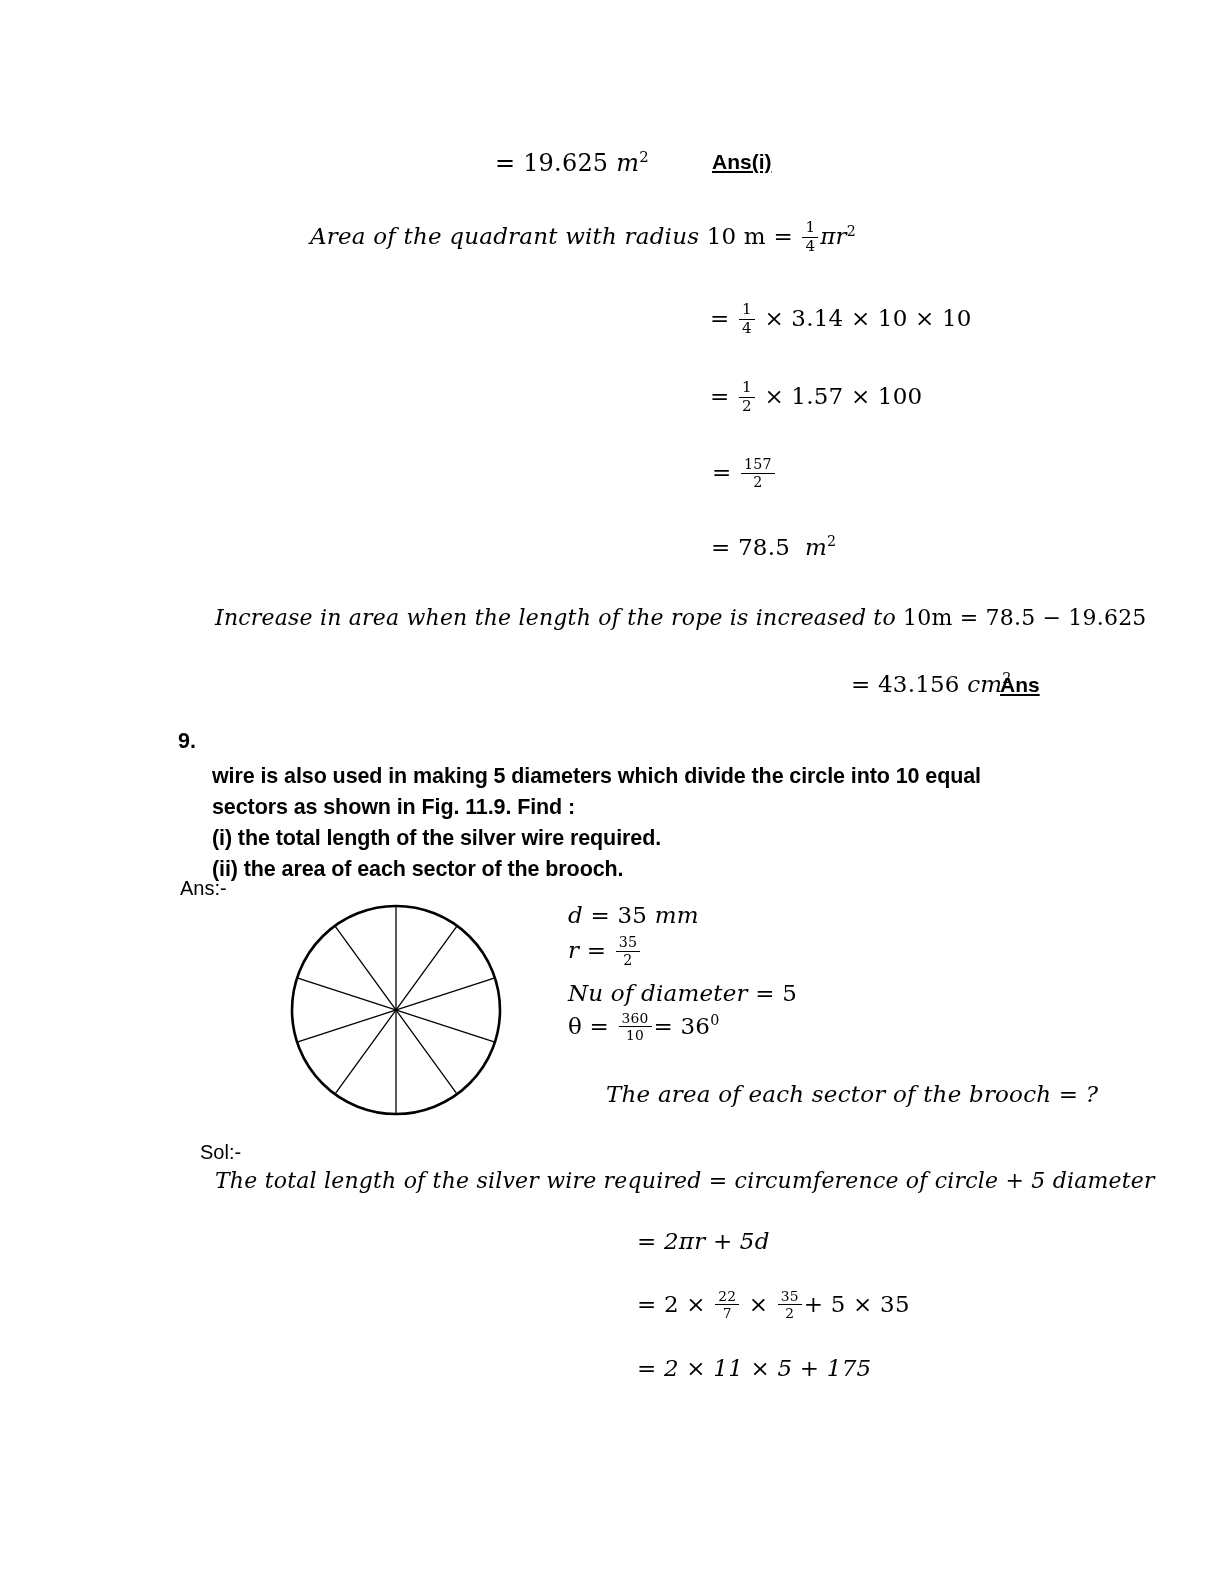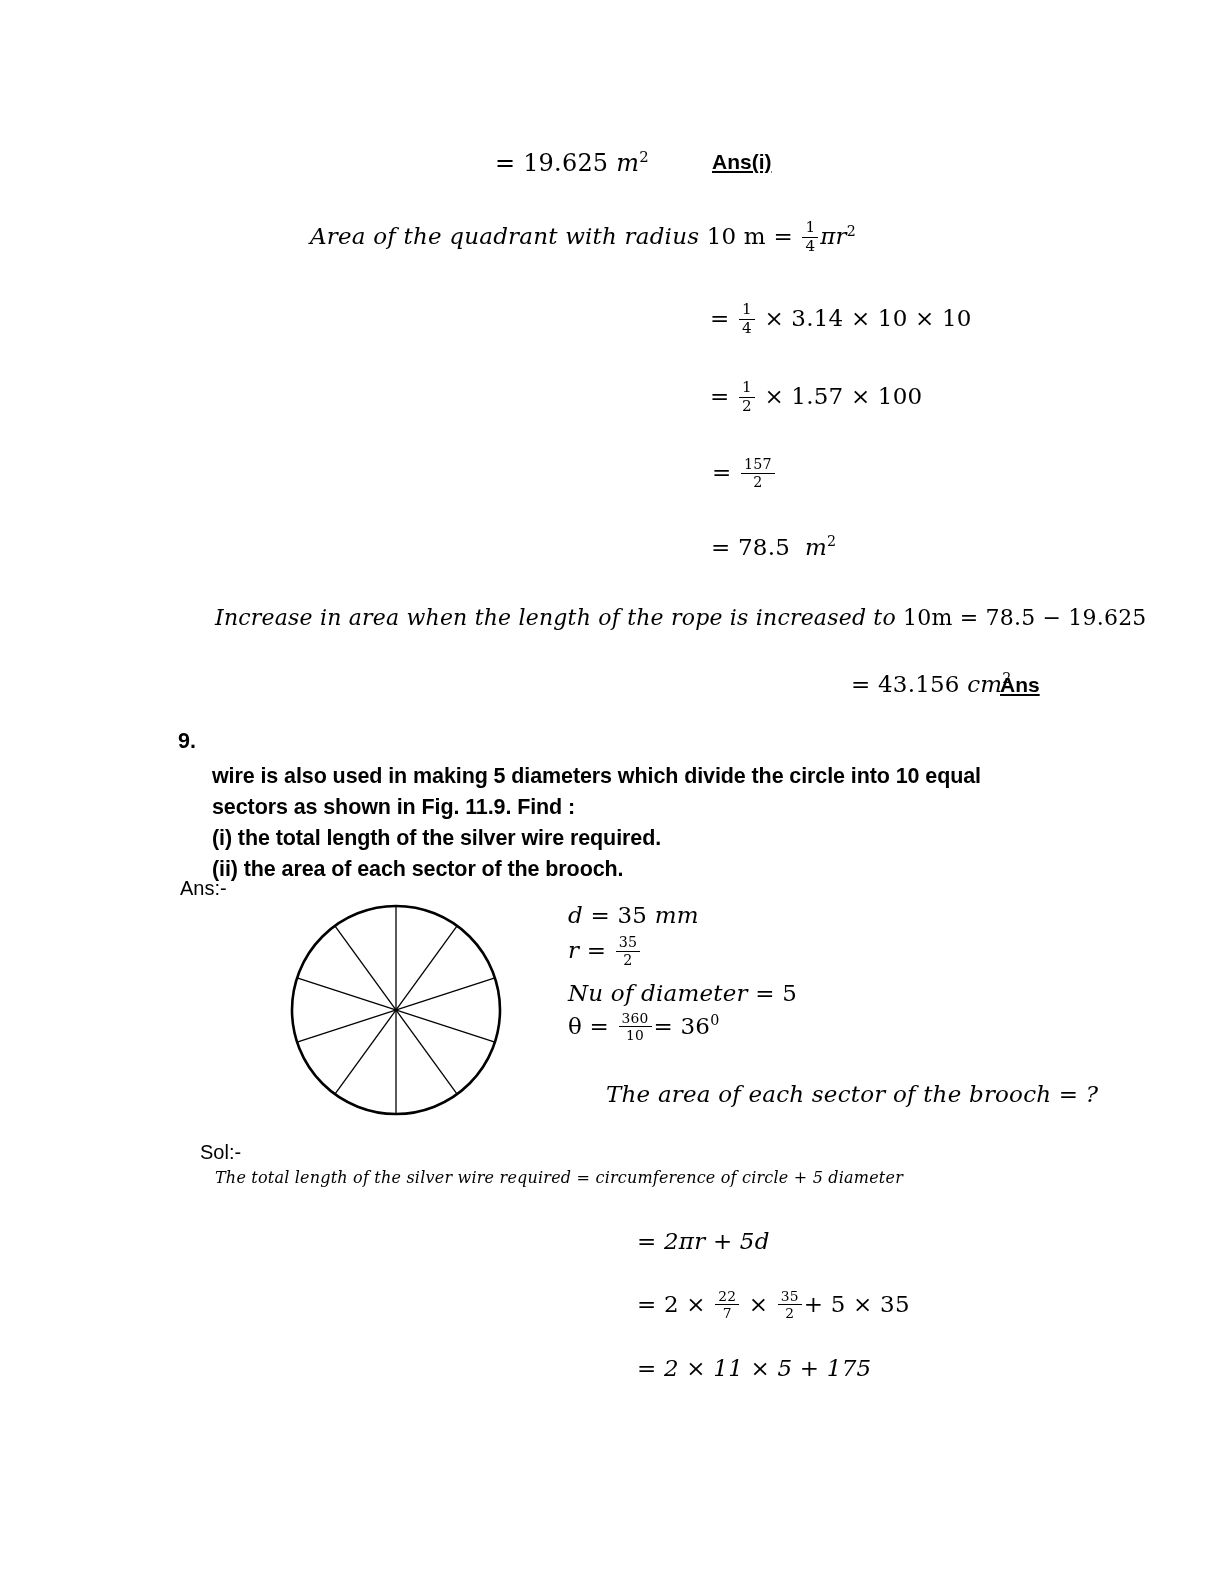--- a/index.html
+++ b/index.html
@@ -207,21 +207,21 @@
     <span class="frac" style="font-size:0.60em;">
       <span class="top">360</span>
       <span class="bot">10</span>
     </span><span class="num">= 36</span><sup class="sq">0</sup>
   </div>
 
   <div class="abs math" style="left:568px; top:1081px;margin-left:38px;">The area of each sector of the brooch  =  ?</div>
 
   <div class="abs plain-label" style="left:200px; top:1141px;">Sol:-</div>
 
-  <div class="abs math" style="left:215px; top:1168px; font-size:16px;">The total length of the silver wire required  =  circumference of circle  +  5 diameter</div>
+  <div class="abs math" style="left:215px; top:1168px; font-size:22px;">The total length of the silver wire required  =  circumference of circle  +  5 diameter</div>
 
   <div class="abs math" style="left:637px; top:1228px;">
     <span class="op">=</span>
     <span>2πr</span>
     <span>+ 5d</span>
   </div>
 
   <div class="abs math" style="left:637px; top:1290px;">
     <span class="num">= 2 ×</span>
     <span class="frac" style="font-size:0.60em;">

